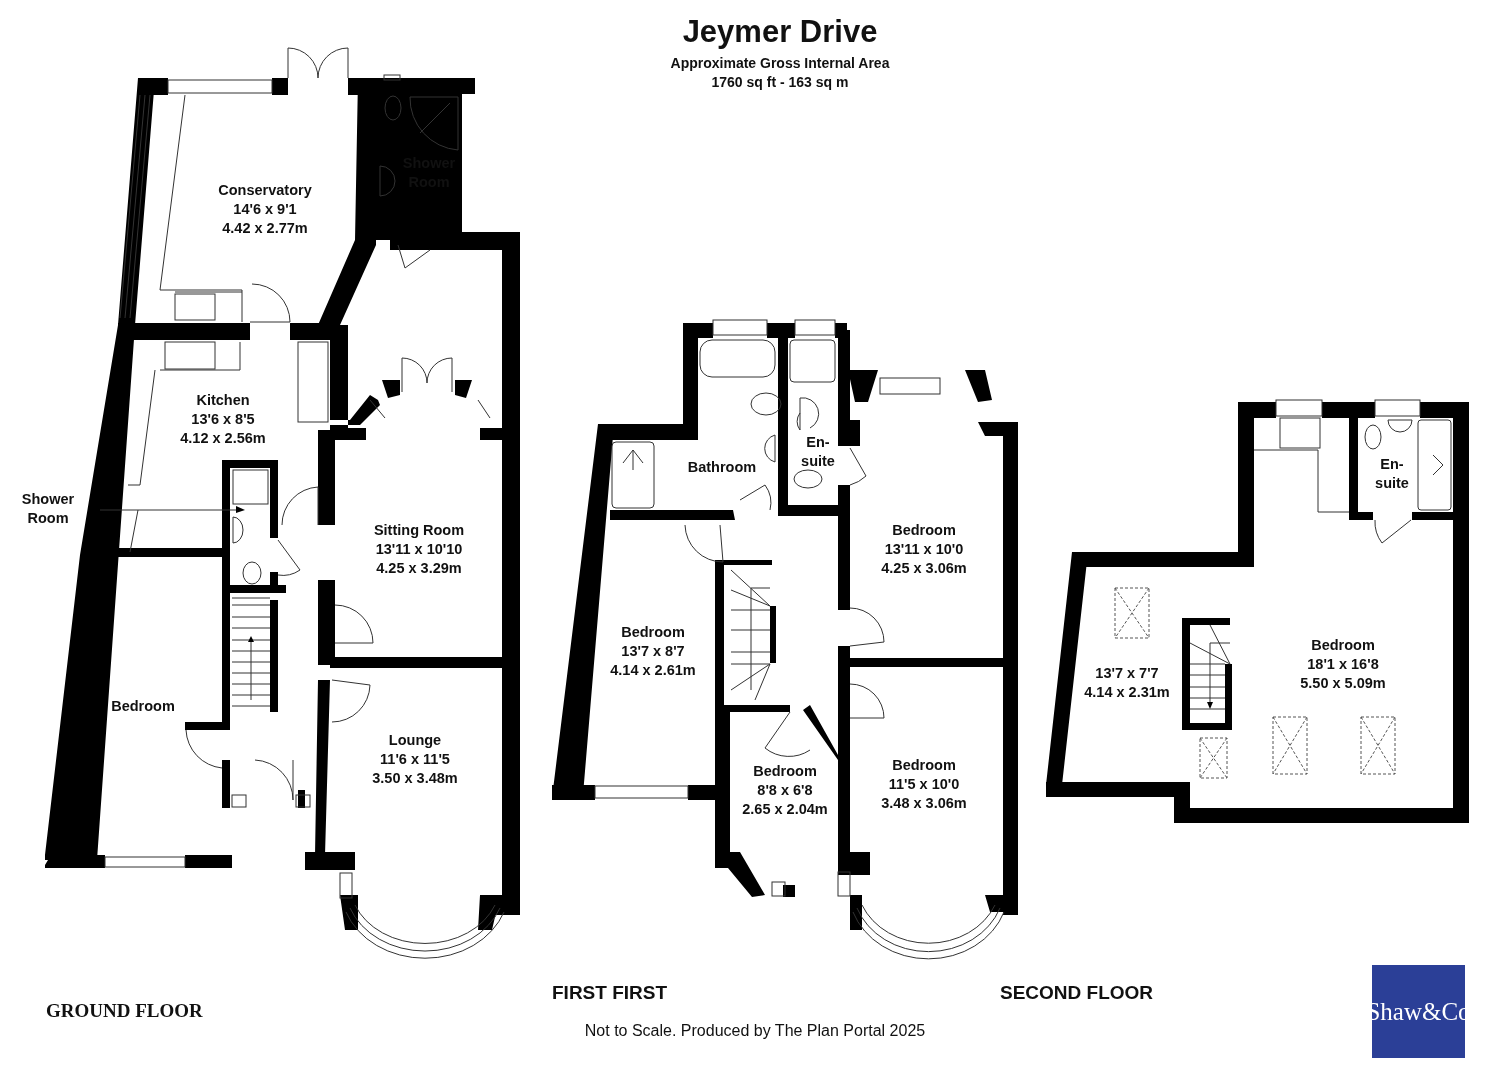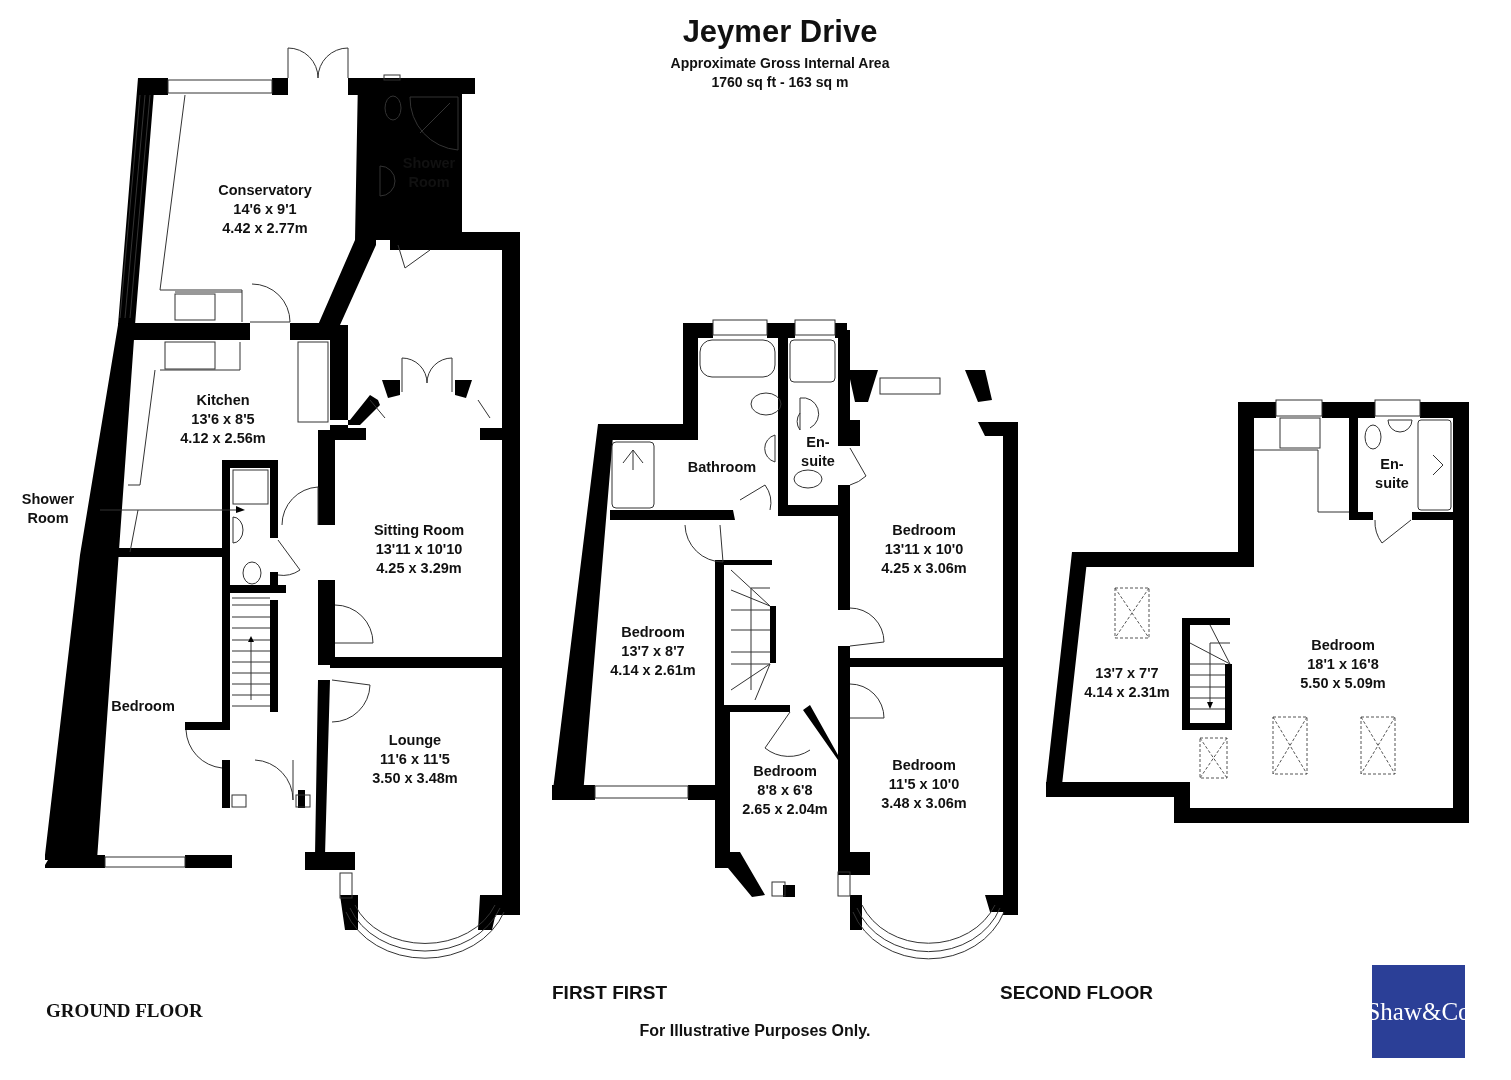--- a/index.html
+++ b/index.html
@@ -284,19 +284,19 @@
     <text class="rl" x="1127" y="678">13'7 x 7'7</text>
     <text class="rl" x="1127" y="697">4.14 x 2.31m</text>
   </g>
 </svg>
 
 <div class="floor-label" style="left:46px;top:1000px;font-family:Liberation Serif, serif;">GROUND FLOOR</div>
 <div class="floor-label" style="left:552px;top:982px;">FIRST FIRST</div>
 <div class="floor-label" style="left:1000px;top:982px;">SECOND FLOOR</div>
 
 <div class="footer">
-  <div class="b">For Illustrative Purposes Only.</div>
+  <div>Not to Scale. Produced by The Plan Portal 2025</div>
 </div>
 
 <div class="logo">
   <span>Shaw</span>
   <span>&amp;Co</span>
 </div>
 
 </body></html>

